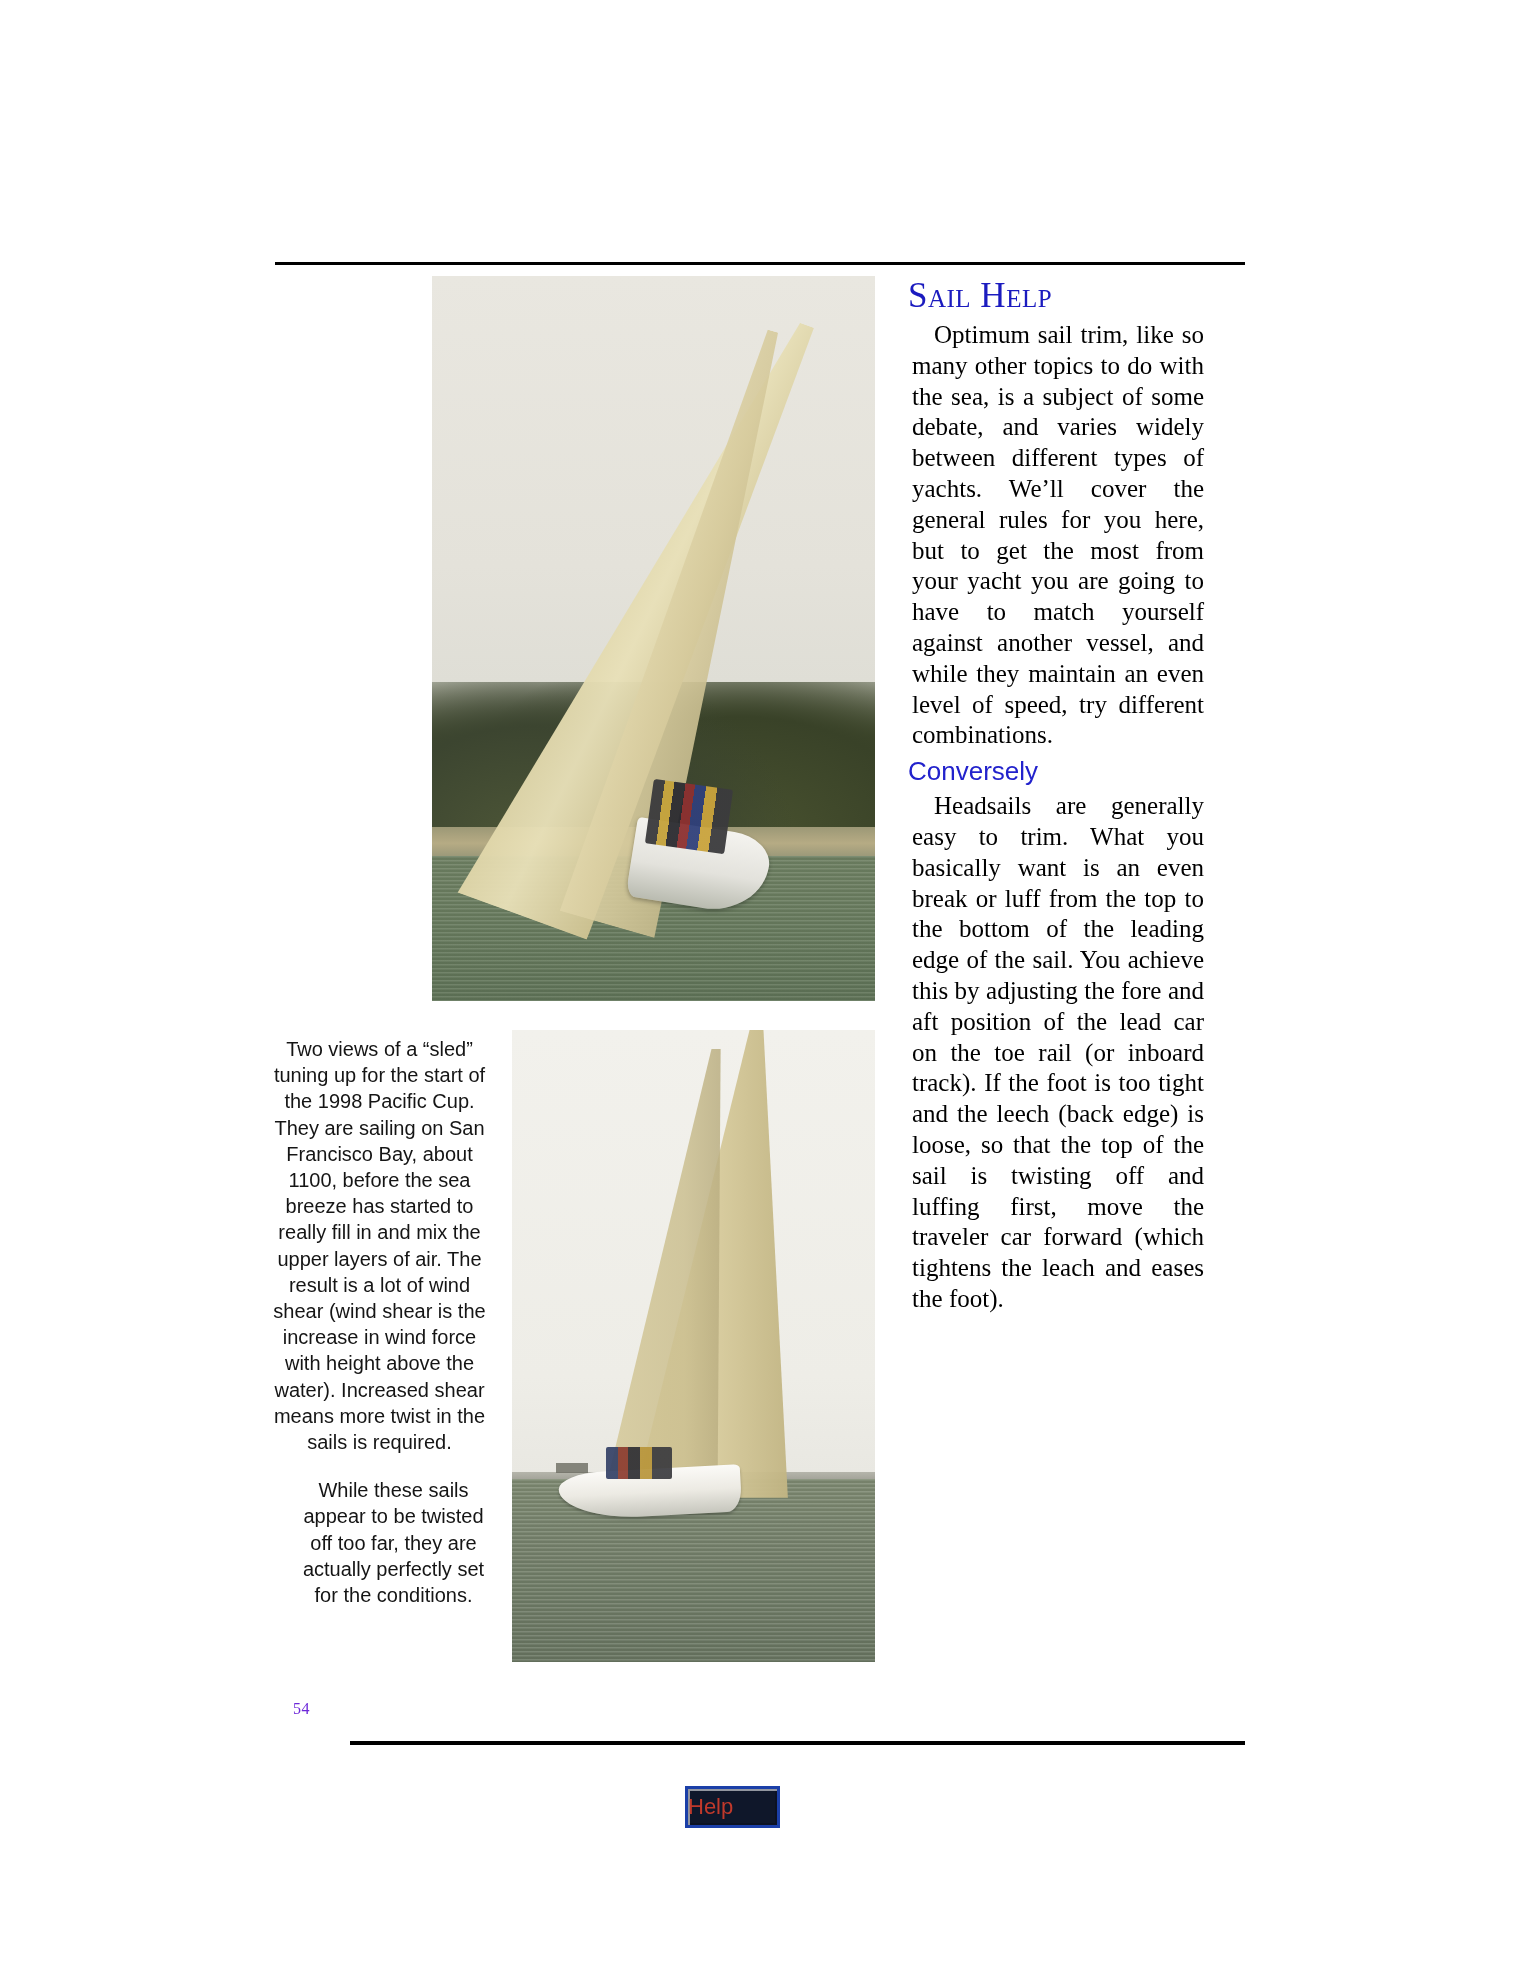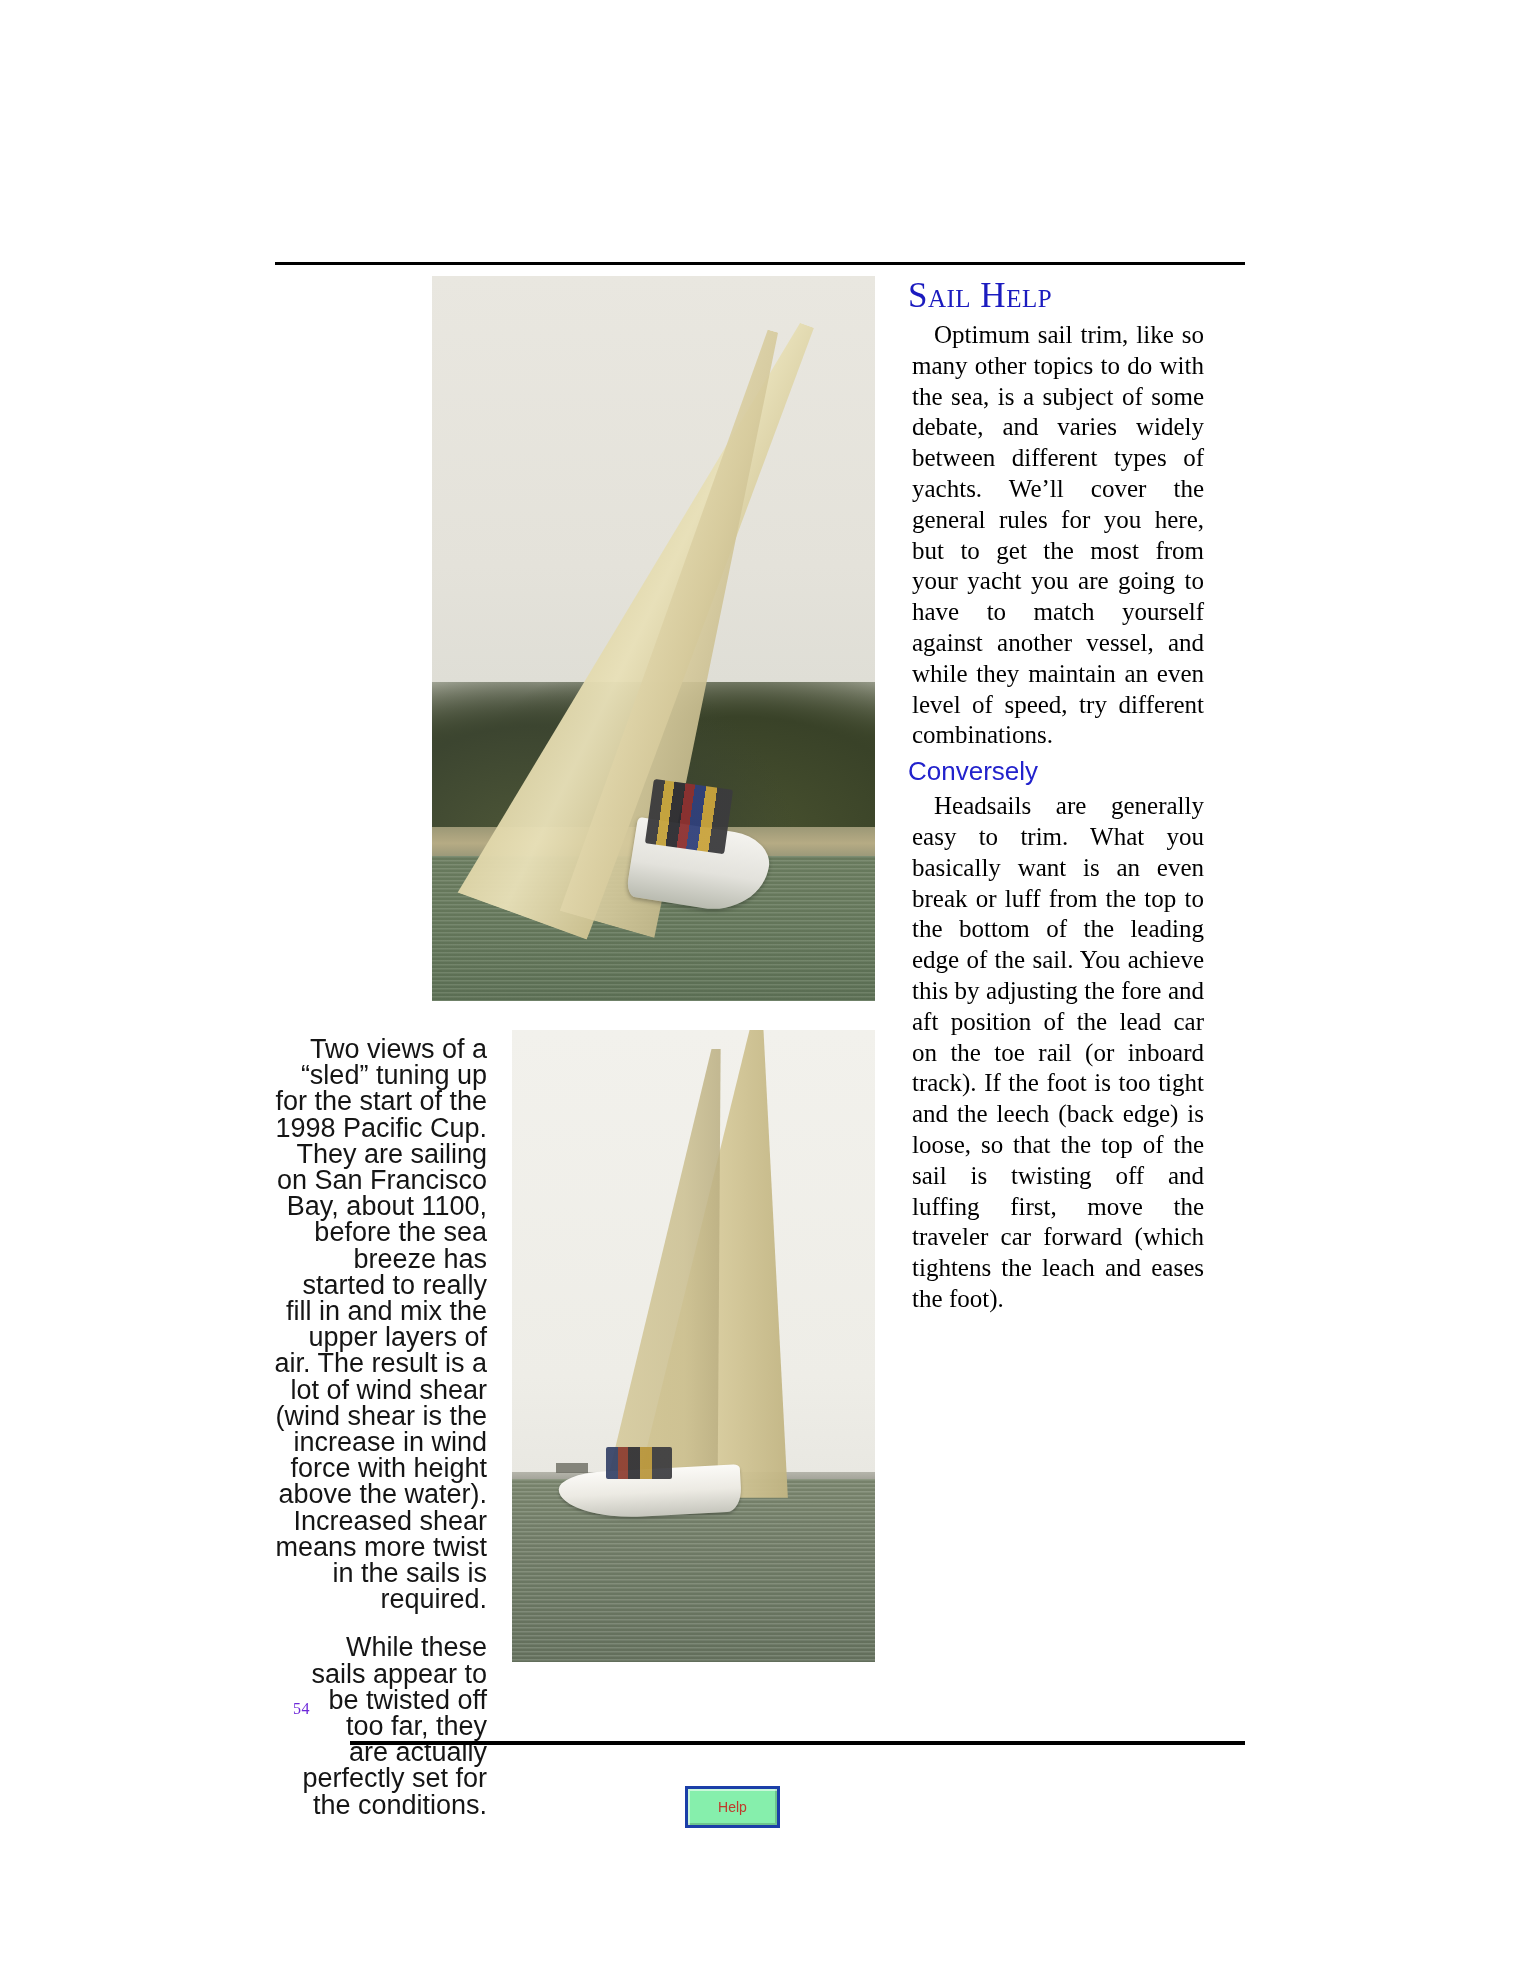--- a/index.html
+++ b/index.html
@@ -97,25 +97,25 @@
   
   .col-left {
     position: absolute;
     left: 272px;
     top: 1036px;
     width: 215px;
   }
 
   .caption-par {
     font-family: "Liberation Sans", sans-serif;
-    font-size: 27px;
+    font-size: 20px;
     line-height: 26.2px;
     margin: 0;
     color: #151515;
-    text-align: right;
+    text-align: center;
   }
   .caption-par + .caption-par {
     margin-top: 22px;
     margin-left: 28px;
   }
 
   
   .photo {
     position: absolute;
     overflow: hidden;
@@ -305,28 +305,28 @@
     opacity: 0.8;
   }
 
   
   .help-button {
     position: absolute;
     left: 685px;
     top: 1786px;
     width: 95px;
     height: 42px;
-    background: #86efac;
+    background: #0f172a;
     border: 3px solid #1b3fa8;
     box-sizing: border-box;
     color: #c0392b;
     font-family: "Liberation Sans", sans-serif;
-    font-size: 14px;
+    font-size: 22px;
     line-height: 36px;
-    text-align: center;
+    text-align: left;
     cursor: pointer;
     box-shadow: inset 2px 2px 0 rgba(255,255,255,0.55),
                 inset -2px -2px 0 rgba(0,0,0,0.18);
     user-select: none;
   }
 </style>
 </head>
 <body>
 
 <div class="page">

